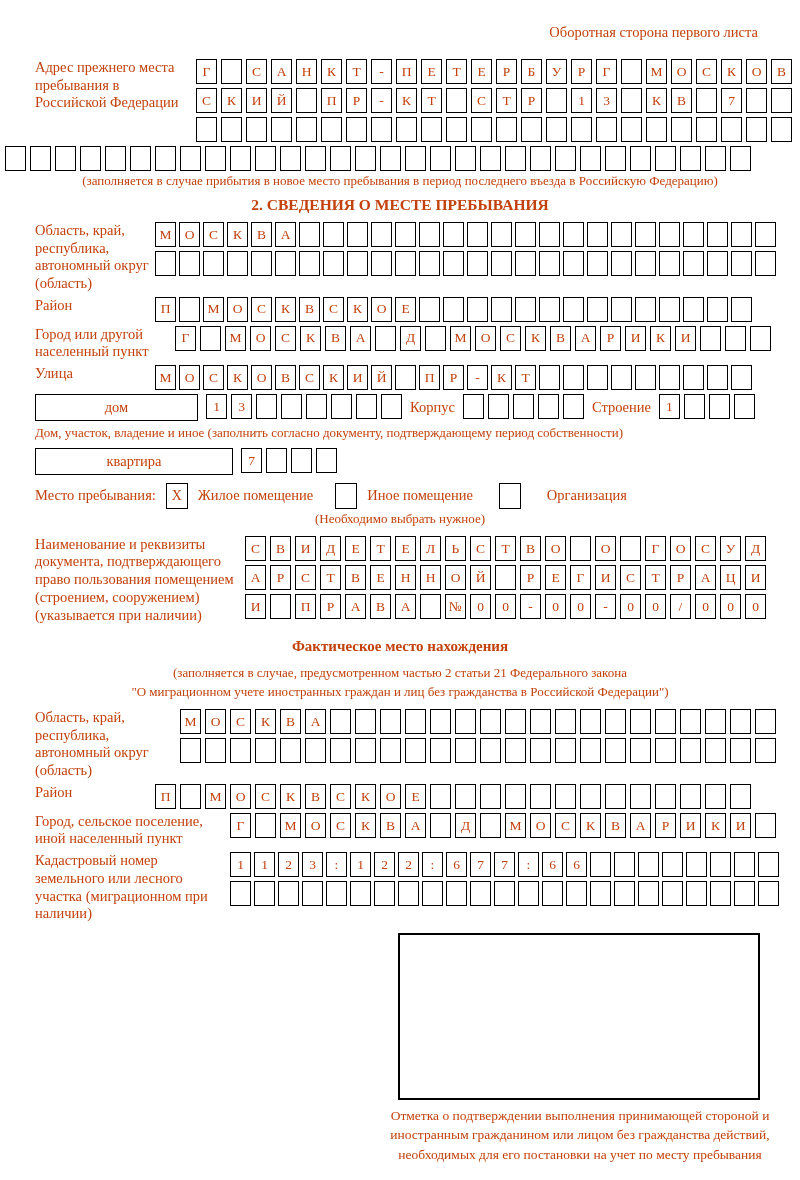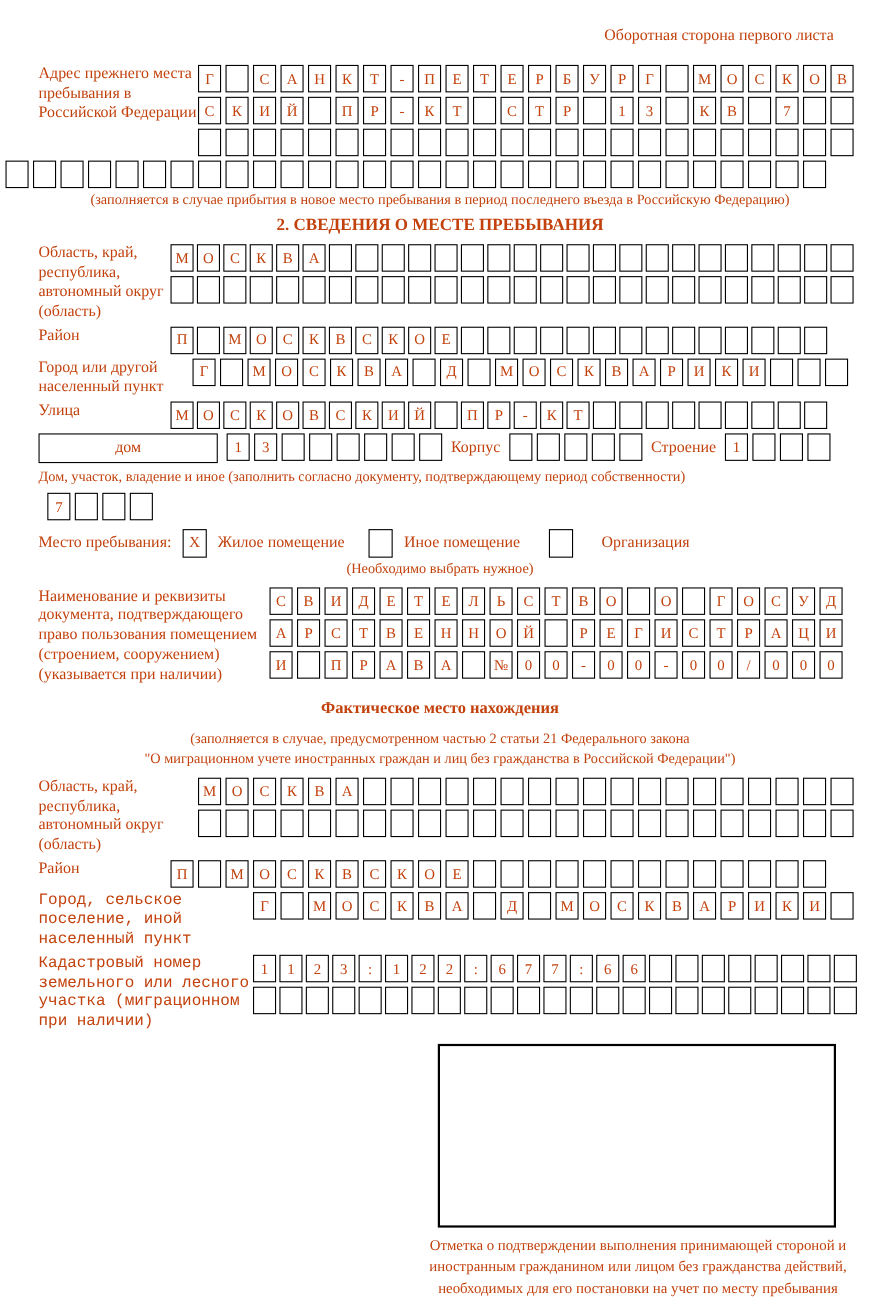--- a/index.html
+++ b/index.html
@@ -8,42 +8,42 @@
     font-family:"Liberation Serif","DejaVu Serif",serif;overflow:hidden;
     padding:0;box-sizing:border-box;
   }
   .content{padding:0 35px;}
   .corner-note{padding-top:24px;text-align:right;padding-right:42px;font-size:14.5px;}
   .row{display:flex;align-items:flex-start;margin-bottom:4px;}
   .lbl{font-size:14.5px;line-height:1.22;flex:none;}
   .w145{width:145px;}
   .w120{width:120px;}
   .w140{width:140px;}
-  .w195{width:195px;font-family:Liberation Mono, monospace;}
+  .w195{width:195px;}
   .w210{width:210px;}
   .cellcol{display:flex;flex-direction:column;gap:4px;}
   .cells{display:flex;gap:4px;flex:none;}
   .cells.tight{gap:3px;}
   .cell{
     width:21px;height:25px;border:1.6px solid #000;box-sizing:border-box;flex:none;
     display:flex;align-items:center;justify-content:center;
     font-size:13.5px;line-height:1;background:#fff;
   }
   .overflow-row{margin-left:-30px;margin-top:0;}
   .note{font-size:13px;line-height:1.3;}
   .note.center{text-align:center;margin-top:2px;}
   .sec-title{text-align:center;font-weight:bold;font-size:15.5px;margin-top:6px;margin-bottom:8px;}
   .widebox{border:1.8px solid #000;height:27px;display:flex;align-items:center;justify-content:center;font-size:14.5px;box-sizing:border-box;background:#fff;flex:none;}
   .inline-lbl{font-size:14.5px;line-height:27px;padding:0 8px;flex:none;}
   .chk-row{display:flex;align-items:center;margin-top:8px;margin-bottom:2px;font-size:14.5px;}
   .chk-box{width:22px;height:26px;border:1.6px solid #000;box-sizing:border-box;display:flex;align-items:center;justify-content:center;font-size:14px;margin:0 10px;flex:none;}
   .fact-title{text-align:center;font-weight:bold;font-size:15px;margin-top:14px;margin-bottom:10px;}
   .stamp-box{width:362px;height:167px;border:2px solid #000;box-sizing:border-box;margin-left:363px;margin-top:10px;background:#fff;}
   .stamp-caption{width:400px;margin-left:345px;text-align:center;font-size:13.5px;line-height:1.45;margin-top:6px;}
-  .mt18{margin-top:18px;}
+  .mt18{margin-top:18px;gap:16px;}
   .mb8{margin-bottom:8px;}
 </style>
 </head>
 <body>
 
 <div class="page">
 
   <div class="corner-note">Оборотная сторона первого листа</div>
 
   <div class="content">
@@ -347,20 +347,23 @@
       <div class="cells">
           <span class="cell">1</span>
           <span class="cell"></span>
           <span class="cell"></span>
           <span class="cell"></span>
         </div>
     </div>
     <div class="note">Дом, участок, владение и иное (заполнить согласно документу, подтверждающему период собственности)</div>
 
     <div class="row" style="margin-top:6px;">
+      <div class="widebox" style="width:198px;">
+        <span>квартира</span>
+      </div>
       <div class="cells" style="margin-left:8px;">
           <span class="cell">7</span>
           <span class="cell"></span>
           <span class="cell"></span>
           <span class="cell"></span>
         </div>
     </div>
 
     <div class="chk-row">
       <span>Место пребывания:</span>

